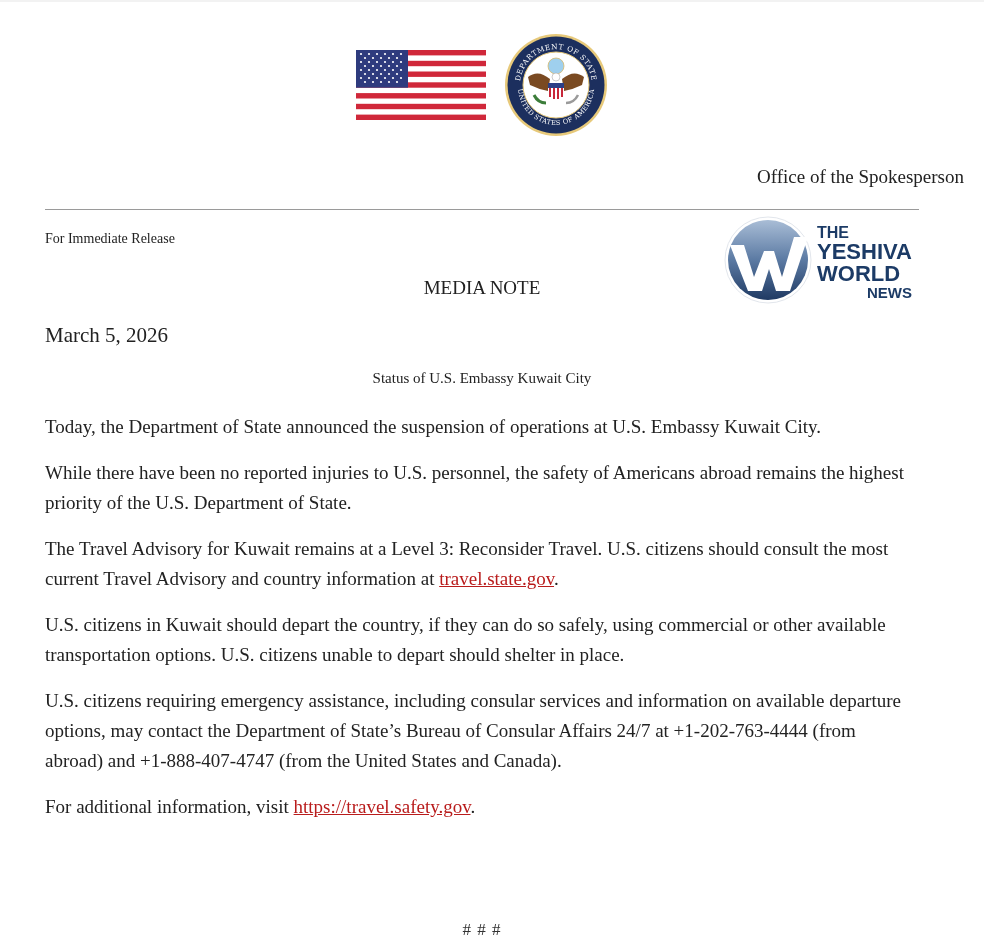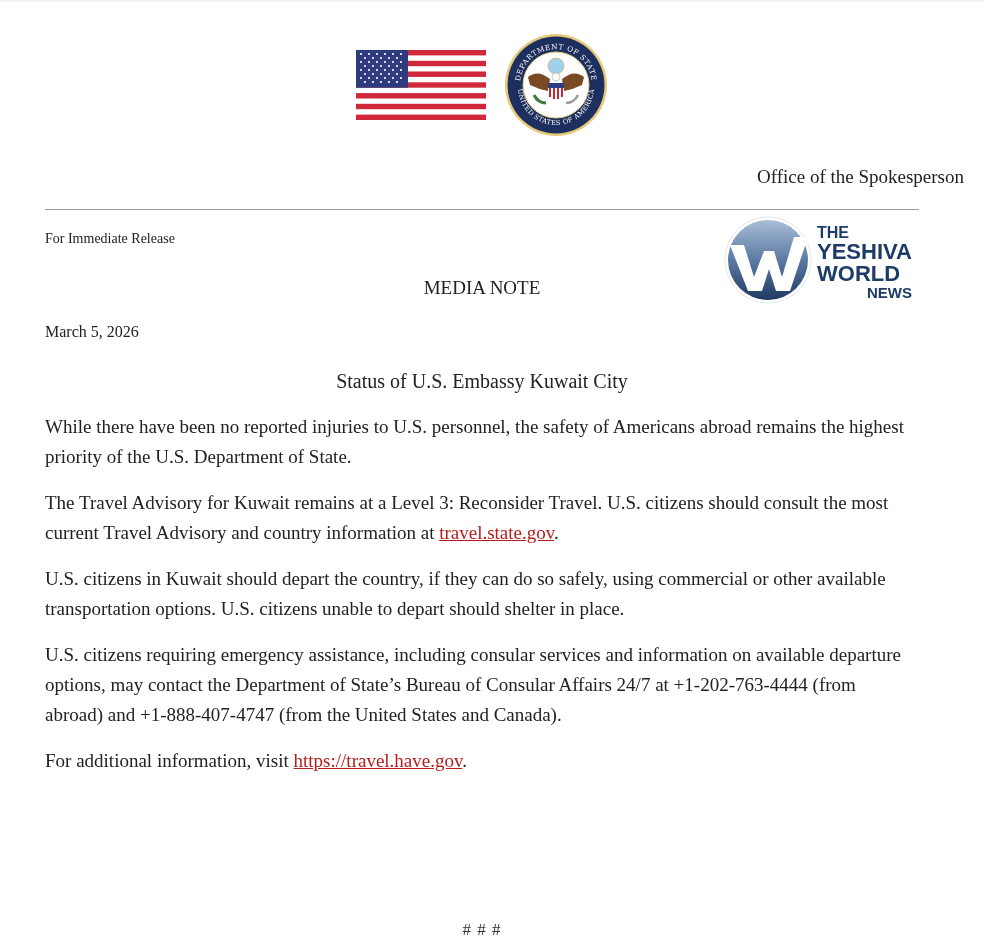--- a/index.html
+++ b/index.html
@@ -75,29 +75,29 @@
       top: 277px;
       left: 0;
       width: 964px;
       text-align: center;
       font-size: 19px;
     }
     .date {
       position: absolute;
       top: 323px;
       left: 45px;
-      font-size: 16px;
+      font-size: 21px;
     }
     .headline {
       position: absolute;
       top: 370px;
       left: 0;
       width: 964px;
       text-align: center;
-      font-size: 20px;
+      font-size: 15px;
     }
     .body {
       position: absolute;
       top: 412px;
       left: 45px;
       width: 860px;
       font-size: 19px;
       line-height: 30px;
     }
     .body p {
@@ -241,20 +241,21 @@
   </g>
 </svg>
 
 <div class="media-note">MEDIA NOTE</div>
 
 <div class="date">March 5, 2026</div>
 
 <div class="headline">Status of U.S. Embassy Kuwait City</div>
 
 <div class="body">
+  <p>Today, the Department of State announced the suspension of operations at U.S. Embassy Kuwait City.</p>
   <p>While there have been no reported injuries to U.S. personnel, the safety of Americans abroad remains the highest priority of the U.S. Department of State.</p>
   <p><span>The Travel Advisory for Kuwait remains at a Level 3: Reconsider Travel. U.S. citizens should consult the most current Travel Advisory and country information at </span><a href="#">travel.state.gov</a><span>.</span></p>
   <p>U.S. citizens in Kuwait should depart the country, if they can do so safely, using commercial or other available transportation options. U.S. citizens unable to depart should shelter in place.</p>
   <p>U.S. citizens requiring emergency assistance, including consular services and information on available departure options, may contact the Department of State’s Bureau of Consular Affairs 24/7 at +1-202-763-4444 (from abroad) and +1-888-407-4747 (from the United States and Canada).</p>
-  <p><span>For additional information, visit </span><a href="#">https://travel.have.gov</a><span>.</span></p>
+  <p><span>For additional information, visit </span><a href="#">https://travel.safety.gov</a><span>.</span></p>
 </div>
 
 <div class="end-mark"># # #</div>
 
 </body></html>

